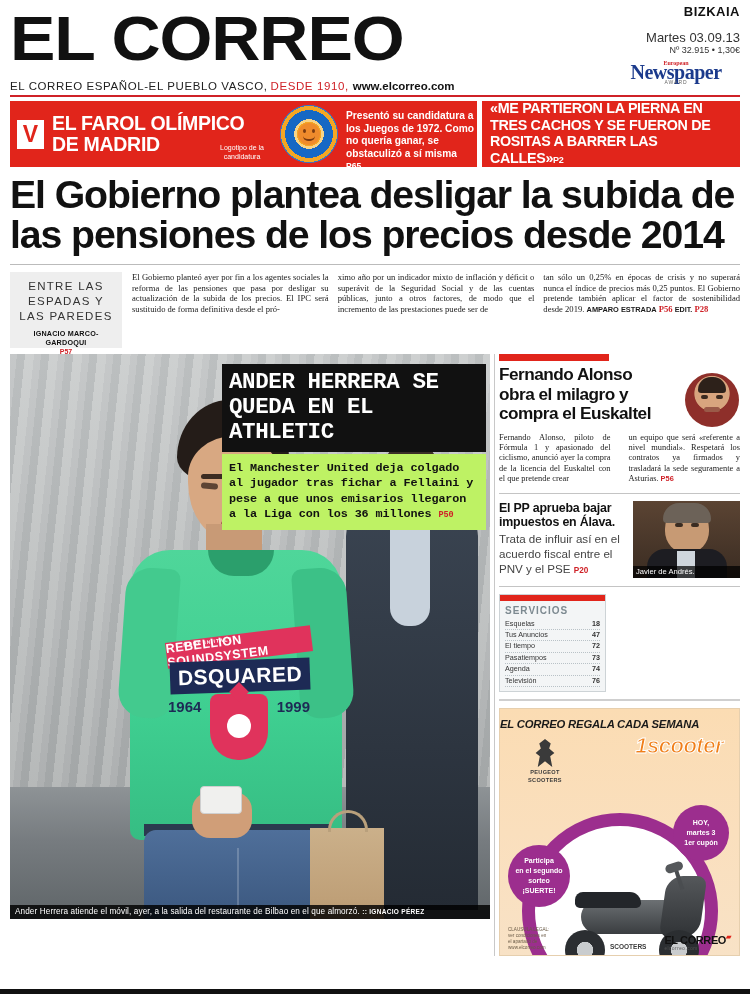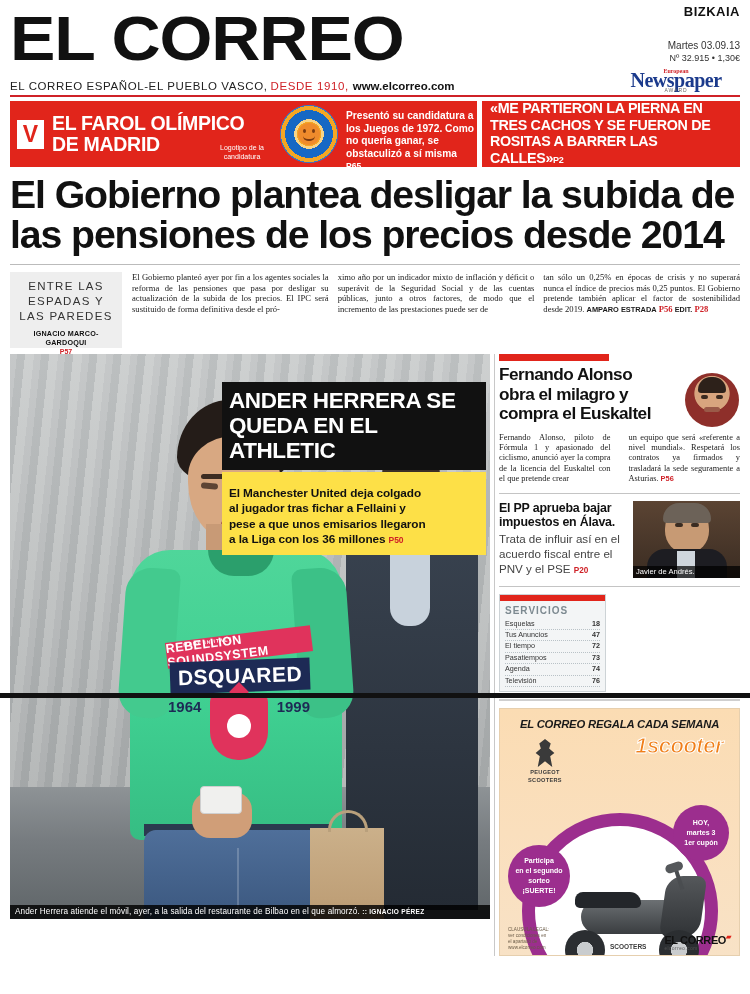--- a/index.html
+++ b/index.html
@@ -3,41 +3,41 @@
 <meta charset="utf-8">
 <style>
   * { box-sizing: border-box; margin: 0; padding: 0; }
   body {
     width: 750px; height: 994px;
     background: #ffffff;
     font-family: "Liberation Sans", sans-serif;
     overflow: hidden;
     position: relative;
   }
-  .page { width: 750px; height: 698px; position: relative; padding: 0 10px; }
+  .page { width: 750px; height: 994px; position: relative; padding: 0 10px; }
 
   
   .masthead { position: relative; height: 80px; }
   .logo {
     font-family: "Liberation Sans", sans-serif;
     font-weight: bold;
     font-size: 63px;
     letter-spacing: -1px;
     line-height: 76px;
     color: #111;
     transform: scaleX(1.08);
     transform-origin: left center;
     white-space: nowrap;
   }
   .mast-right {
     position: absolute; right: 0; top: 4px;
     width: 128px; text-align: right;
   }
   .bizkaia { font-size: 13px; font-weight: bold; letter-spacing: 0.5px; color: #111; }
-  .mast-date { font-size: 10px; color: #333; margin-top: 21px; line-height: 12px; }
+  .mast-date { font-size: 13px; color: #333; margin-top: 13px; line-height: 12px; }
   .mast-num { font-size: 9px; color: #333; line-height: 12px; }
   .enp { margin-top: 4px; text-align: center; }
   .enp-top { font-size: 6px; color: #cf2127; font-family: "Liberation Serif", serif; font-weight: bold;}
   .enp-mid { font-size: 20px; color: #1b3a8c; font-family: "Liberation Serif", serif; font-weight: bold; letter-spacing: -0.5px; line-height: 13px;}
   .enp-bot { font-size: 5px; color: #666; letter-spacing: 1px; }
 
   .tagline-row {
     display: flex; align-items: flex-start;
     font-size: 11.5px; letter-spacing: 0.6px;
     color: #222; padding-bottom: 3px;
@@ -280,28 +280,28 @@
   .man-body {
     position:absolute; left: 4px; top: 62px; width: 132px; height: 408px;
     background: linear-gradient(180deg, #3a4451 0%, #2d3540 60%, #242b34 100%);
     border-radius: 34px 34px 0 0;
   }
   .man-shirt {
     position:absolute; left: 48px; top: 66px; width: 40px; height: 120px;
     background: #c8d2dc; border-radius: 0 0 18px 18px;
   }
 
-  .head-overlay { position: absolute; left: 212px; top: 28px; width: 264px; }
+  .head-overlay { position: absolute; left: 212px; top: 10px; width: 264px; font-family: Liberation Mono, monospace; }
   .black-head {
     background: #111; color: #fff; padding: 6px 7px 7px;
     font-size: 22.5px; font-weight: bold; line-height: 25px;
     letter-spacing: -0.4px; white-space: pre-line;
   }
   .white-sub {
-    background: #fde047; color: #111; padding: 14px 7px 7px;
+    background: #bef264; color: #111; padding: 7px 7px 7px;
     font-size: 11.8px; font-weight: bold; line-height: 15.3px;
     letter-spacing: -0.1px; white-space: pre-line; margin-top: 2px;
   }
   .white-sub .pg { color: #cf2127; font-size: 8.5px; }
   .photo-caption {
     position: absolute; left: 0; bottom: 0; width: 480px;
     background: rgba(0,0,0,0.82); color: #fff;
     font-size: 8.2px; line-height: 14px; padding: 0 5px;
     letter-spacing: 0.1px;
   }
@@ -402,21 +402,21 @@
 
   .hr-dash { height: 2px; background: #cfcfcf; margin: 7px 0; }
 
   
   .promo {
     position: relative; width: 100%; height: 248px;
     background: linear-gradient(180deg, #fbdcb3 0%, #fadfbd 50%, #f8e2c6 100%);
     border: 1px solid #e6cfae; overflow: hidden;
   }
   .promo-head {
-    text-align: center; font-size: 11.3px; font-weight: bold; font-style: italic;
+    text-align: left; font-size: 11.3px; font-weight: bold; font-style: italic;
     color: #1a1a1a; letter-spacing: -0.2px; padding-top: 9px;
   }
   .promo-scooter-word {
     position: absolute; right: 16px; top: 24px;
     font-size: 22px; font-weight: bold; font-style: italic;
     color: #f07f1a; letter-spacing: -0.5px;
     -webkit-text-stroke: 1px #fff;
   }
   .peugeot {
     position: absolute; left: 18px; top: 30px; width: 54px; text-align: center;

